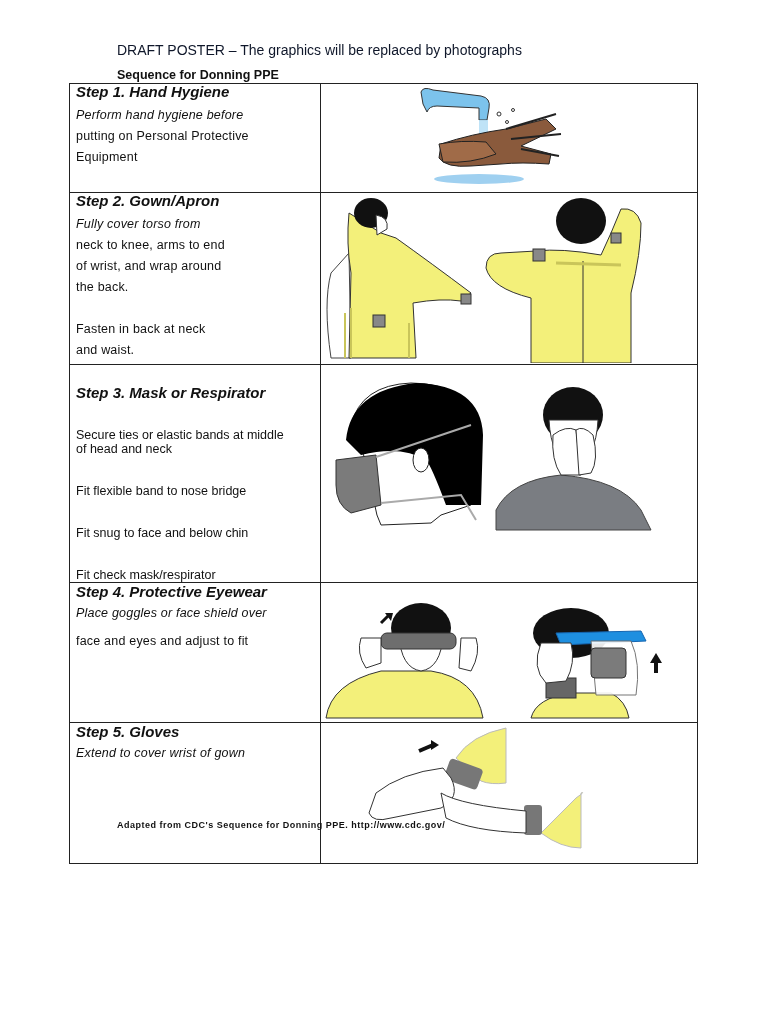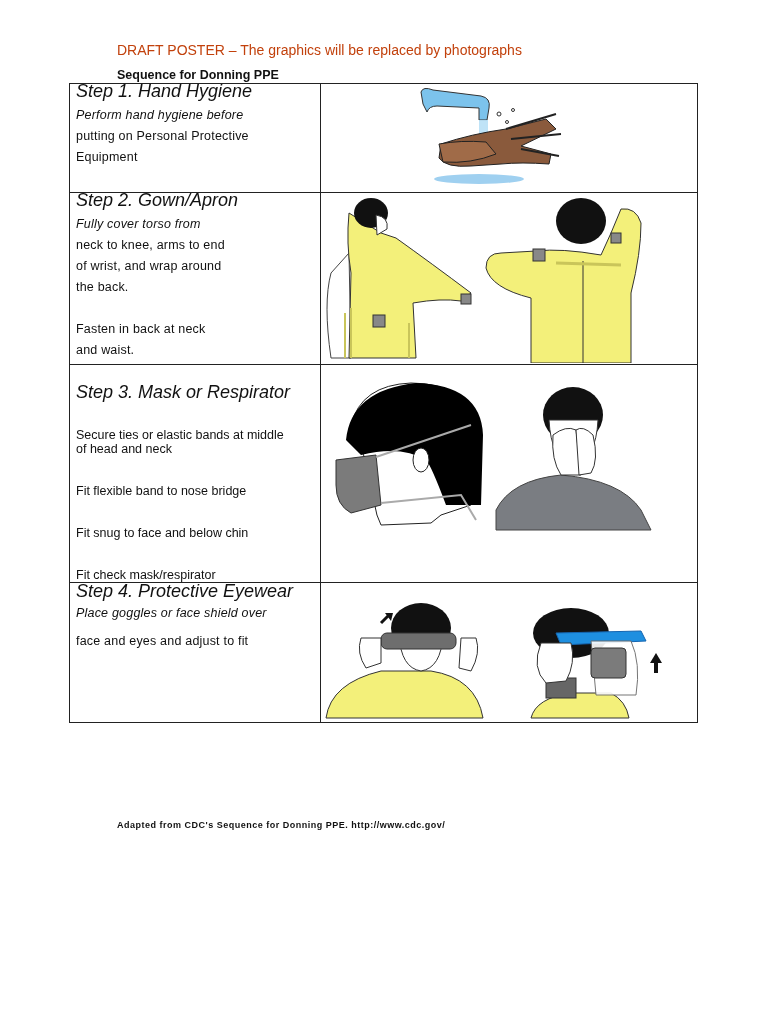--- a/index.html
+++ b/index.html
@@ -1,23 +1,23 @@
 <!DOCTYPE html>
 <html><head>
 <meta charset="utf-8">
 <style>
   html, body { margin:0; padding:0; background:#ffffff; }
   body { width:768px; height:1024px; position:relative; overflow:hidden; font-family:"Liberation Sans", sans-serif; color:#111; }
-  .draft { position:absolute; left:117px; top:42px; font-size:14px; color:#c2410c; }
+  .draft { position:absolute; left:117px; top:42px; font-size:14px; color:#0f172a; }
   .subtitle { position:absolute; left:117px; top:68px; font-size:12.5px; font-weight:bold;text-align:center; }
   table.steps { position:absolute; left:69px; top:83px; width:629px; border-collapse:collapse; table-layout:fixed; }
   table.steps td { border:1px solid #222; vertical-align:top; padding:0; }
   td.text { width:238px; padding:0 6px !important; font-size:12.5px; }
   td.img { position:relative; }
-  .step-title { font-weight:normal; font-style:italic; font-size:18px; margin-top:0px; line-height:15px; }
+  .step-title { font-weight:bold; font-style:italic; font-size:15px; margin-top:0px; line-height:15px; }
   .line { line-height:21px; letter-spacing:0.2px; }
   .tight { line-height:14px; }
   .gap6 { margin-top:6px;font-style:italic; }
   .gap14 { margin-top:28px; }
   .footer { position:absolute; left:117px; top:820px; font-size:9px; font-weight:bold; letter-spacing:0.5px; }
   svg { display:block; }
 </style>
 </head>
 <body>
 
@@ -130,16 +130,34 @@
         <path d="M235 50 L320 48 L325 58 L240 62 Z" fill="#1e8fe0" stroke="#1565b0"></path>
         <path d="M270 58 L310 58 Q320 80 315 112 L275 112 Z" fill="#fff" stroke="#666" opacity="0.9"></path>
         <rect x="270" y="65" width="35" height="30" rx="4" fill="#7b7b7b" stroke="#333"></rect>
         <path d="M220 60 Q210 85 225 100 L245 98 Q255 80 250 60 Z" fill="#fff" stroke="#333"></path>
         <path d="M335 90 L335 78" stroke="#111" stroke-width="4"></path>
         <polygon points="329,80 341,80 335,70" fill="#111"></polygon>
       </svg>
     </td>
   </tr>
 
+  <tr style="height:141px">
+    <td class="text">
+      <div class="step-title" style="margin-top:1px">Step 5. Gloves</div>
+      <div class="line gap6" style="line-height:28px;margin-top:0">Extend to cover wrist of gown</div>
+    </td>
+    <td class="img">
+      <svg width="388" height="140" viewBox="0 0 388 140">
+        <path d="M135 35 Q150 12 185 5 L185 60 Q170 62 160 58 Z" fill="#f3f07a" stroke="#bbb"></path>
+        <path d="M255 75 Q265 68 260 70 L260 125 Q240 125 220 110 Z" fill="#f3f07a" stroke="#bbb"></path>
+        <rect x="125" y="40" width="35" height="22" rx="4" fill="#777" transform="rotate(20 142 51)"></rect>
+        <rect x="203" y="82" width="18" height="30" rx="3" fill="#777"></rect>
+        <path d="M122 45 Q80 50 55 70 L48 90 Q52 100 70 95 L120 85 Q140 75 130 55 Z" fill="#fff" stroke="#333"></path>
+        <path d="M120 70 Q140 82 205 88 L205 110 Q150 108 125 95 Z" fill="#fff" stroke="#333"></path>
+        <path d="M98 28 L112 22" stroke="#111" stroke-width="4"></path>
+        <polygon points="110,17 118,22 110,27" fill="#111"></polygon>
+      </svg>
+    </td>
+  </tr>
 </tbody>
   </table>
 
 <div class="footer">Adapted from CDC's Sequence for Donning PPE. http://www.cdc.gov/</div>
 
 </body></html>

